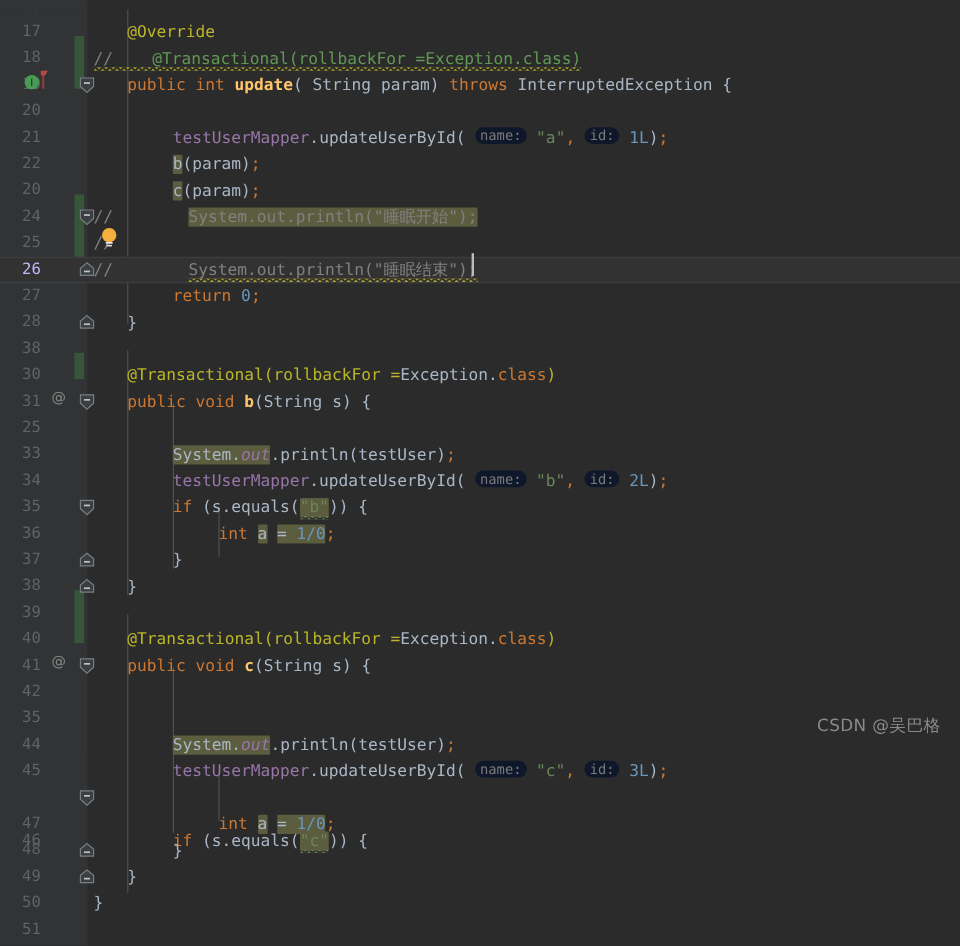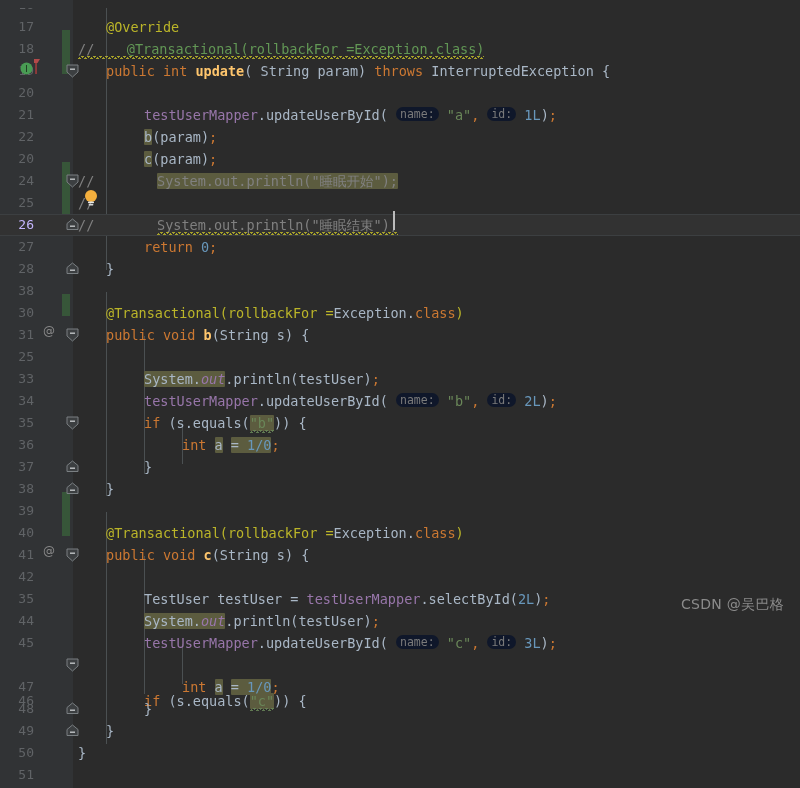--- a/index.html
+++ b/index.html
@@ -229,21 +229,21 @@
       <div class="row " style="top:368px"><span class="lnum ">33</span><span class="code" style="left:144px"><span class="hl"><span class="type">System</span>.<span class="fld-i">out</span></span><span class="plain">.println(testUser)</span><span class="semi">;</span></span></div>
       <div class="row " style="top:390px"><span class="lnum ">34</span><span class="code" style="left:144px"><span class="fld">testUserMapper</span><span class="plain">.updateUserById(</span> <span class="hint">name:</span> <span class="str">"b"</span><span class="semi">,</span> <span class="hint">id:</span> <span class="num">2L</span><span class="plain">)</span><span class="semi">;</span></span></div>
       <div class="row " style="top:412px"><span class="lnum ">35</span><span class="code" style="left:144px"><span class="kw">if</span> <span class="plain">(s.equals(</span><span class="str hl wavy wavy-green">"b"</span><span class="plain">)) {</span></span></div>
       <div class="row " style="top:434px"><span class="lnum ">36</span><span class="code" style="left:182px"><span class="kw">int</span> <span class="hl plain">a</span> <span class="hl"><span class="plain">=</span> <span class="num">1/0</span></span><span class="semi">;</span></span></div>
       <div class="row " style="top:456px"><span class="lnum ">37</span><span class="code" style="left:144px"><span class="plain">}</span></span></div>
       <div class="row " style="top:478px"><span class="lnum ">38</span><span class="code" style="left:106px"><span class="plain">}</span></span></div>
       <div class="row " style="top:500px"><span class="lnum ">39</span></div>
       <div class="row " style="top:522px"><span class="lnum ">40</span><span class="code" style="left:106px"><span class="anno">@Transactional(rollbackFor =</span><span class="type">Exception</span><span class="plain">.</span><span class="kw">class</span><span class="anno">)</span></span></div>
       <div class="row " style="top:544px"><span class="lnum ">41</span><span class="code" style="left:106px"><span class="kw">public</span> <span class="kw">void</span> <span class="mthd" style="font-weight:bold">c</span><span class="plain">(</span><span class="type">String</span> <span class="plain">s) {</span></span></div>
       <div class="row " style="top:566px"><span class="lnum ">42</span></div>
-      <div class="row " style="top:588px"><span class="lnum ">35</span><span class="code" style="left:144px"><span class="type">TestUser</span> <span class="plain">testUser =</span> <span class="fld">testUserMapper</span><span class="plain">.selectById(</span><span class="num">2L</span><span class="plain">)</span><span class="semi">;</span></span></div>
+      <div class="row " style="top:588px"><span class="lnum ">35</span></div>
       <div class="row " style="top:610px"><span class="lnum ">44</span><span class="code" style="left:144px"><span class="hl"><span class="type">System</span>.<span class="fld-i">out</span></span><span class="plain">.println(testUser)</span><span class="semi">;</span></span></div>
       <div class="row " style="top:632px"><span class="lnum ">45</span><span class="code" style="left:144px"><span class="fld">testUserMapper</span><span class="plain">.updateUserById(</span> <span class="hint">name:</span> <span class="str">"c"</span><span class="semi">,</span> <span class="hint">id:</span> <span class="num">3L</span><span class="plain">)</span><span class="semi">;</span></span></div>
       <div class="row " style="top:690px"><span class="lnum ">46</span><span class="code" style="left:144px"><span class="kw">if</span> <span class="plain">(s.equals(</span><span class="str hl wavy wavy-green">"c"</span><span class="plain">)) {</span></span></div>
       <div class="row " style="top:676px"><span class="lnum ">47</span><span class="code" style="left:182px"><span class="kw">int</span> <span class="hl plain">a</span> <span class="hl"><span class="plain">=</span> <span class="num">1/0</span></span><span class="semi">;</span></span></div>
       <div class="row " style="top:698px"><span class="lnum ">48</span><span class="code" style="left:144px"><span class="plain">}</span></span></div>
       <div class="row " style="top:720px"><span class="lnum ">49</span><span class="code" style="left:106px"><span class="plain">}</span></span></div>
       <div class="row " style="top:742px"><span class="lnum ">50</span><span class="code" style="left:78px"><span class="plain">}</span></span></div>
       <div class="row " style="top:764px"><span class="lnum ">51</span></div>
     </div>
 

